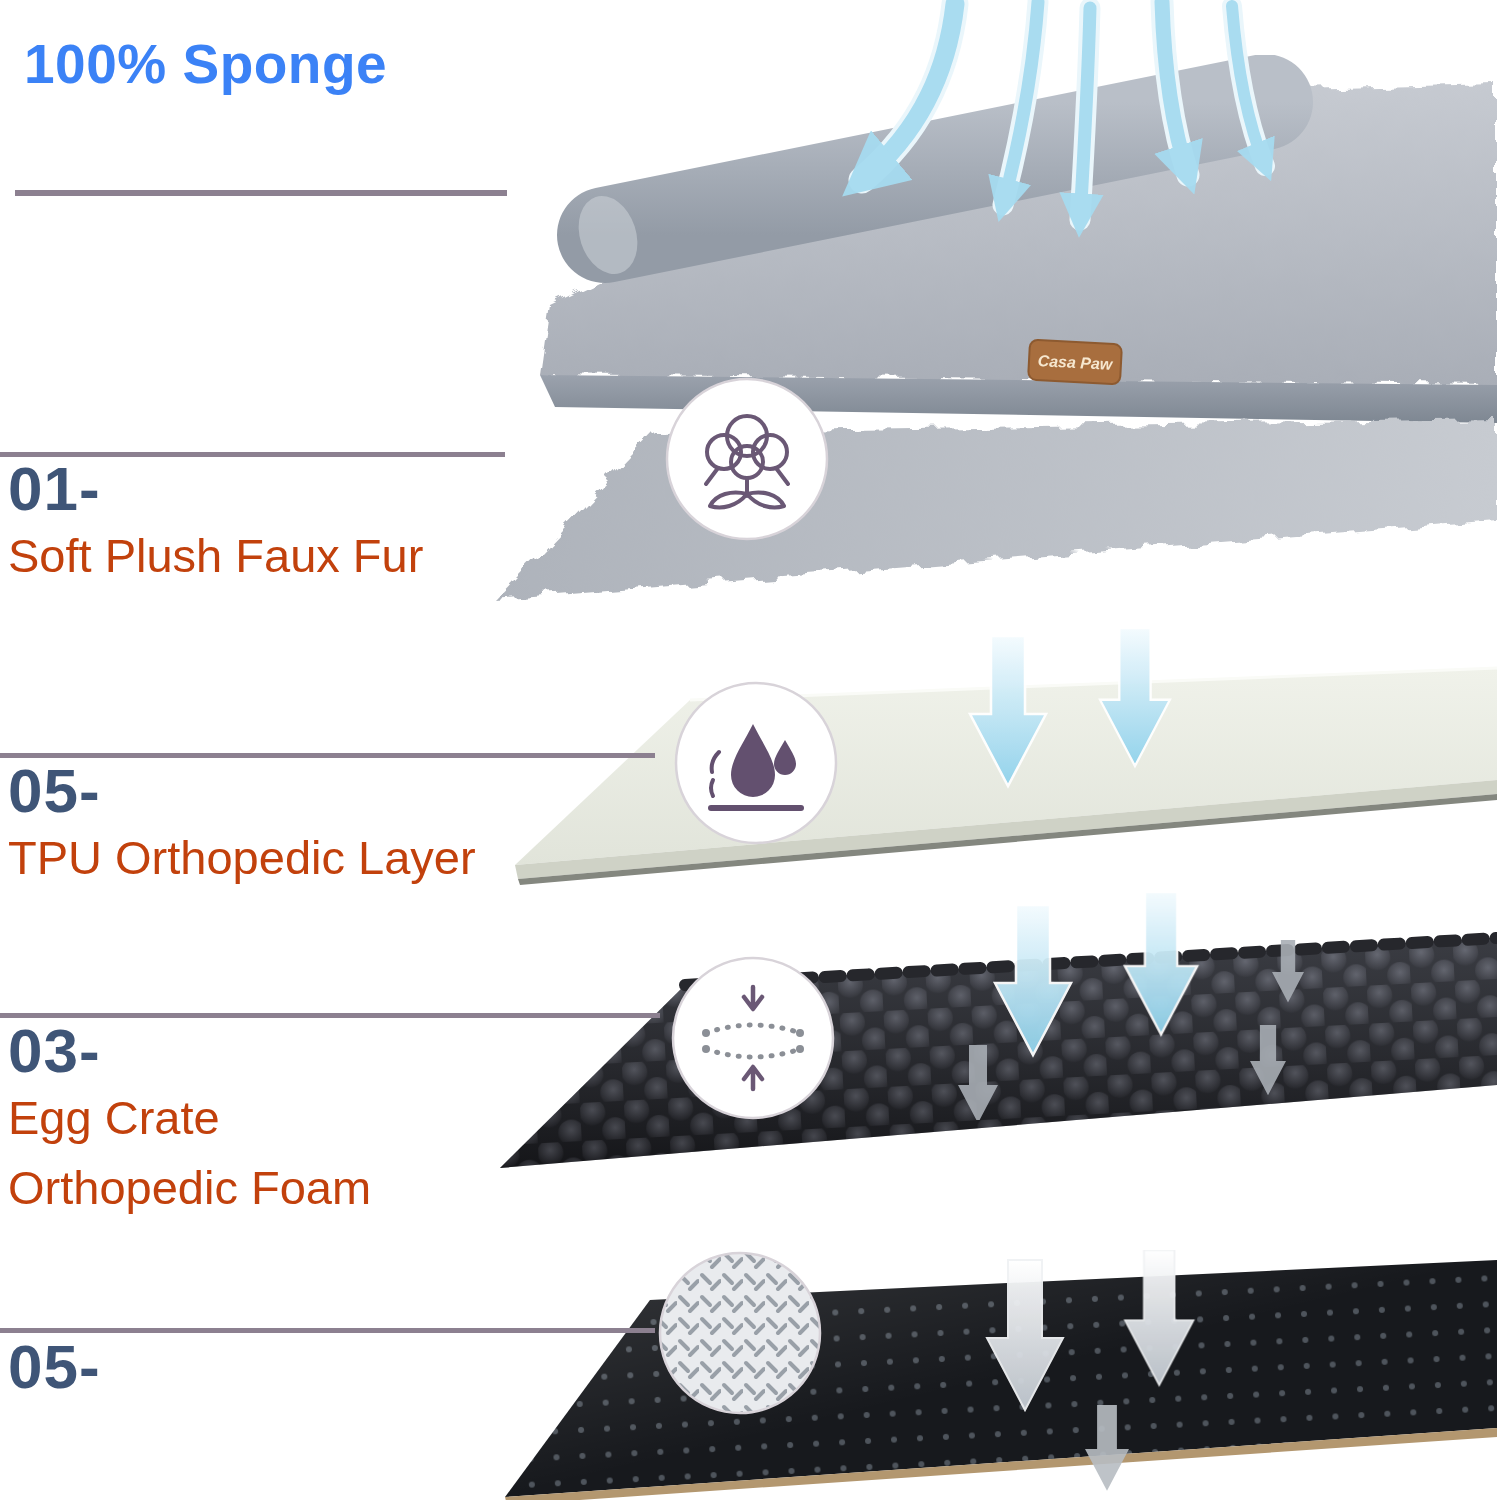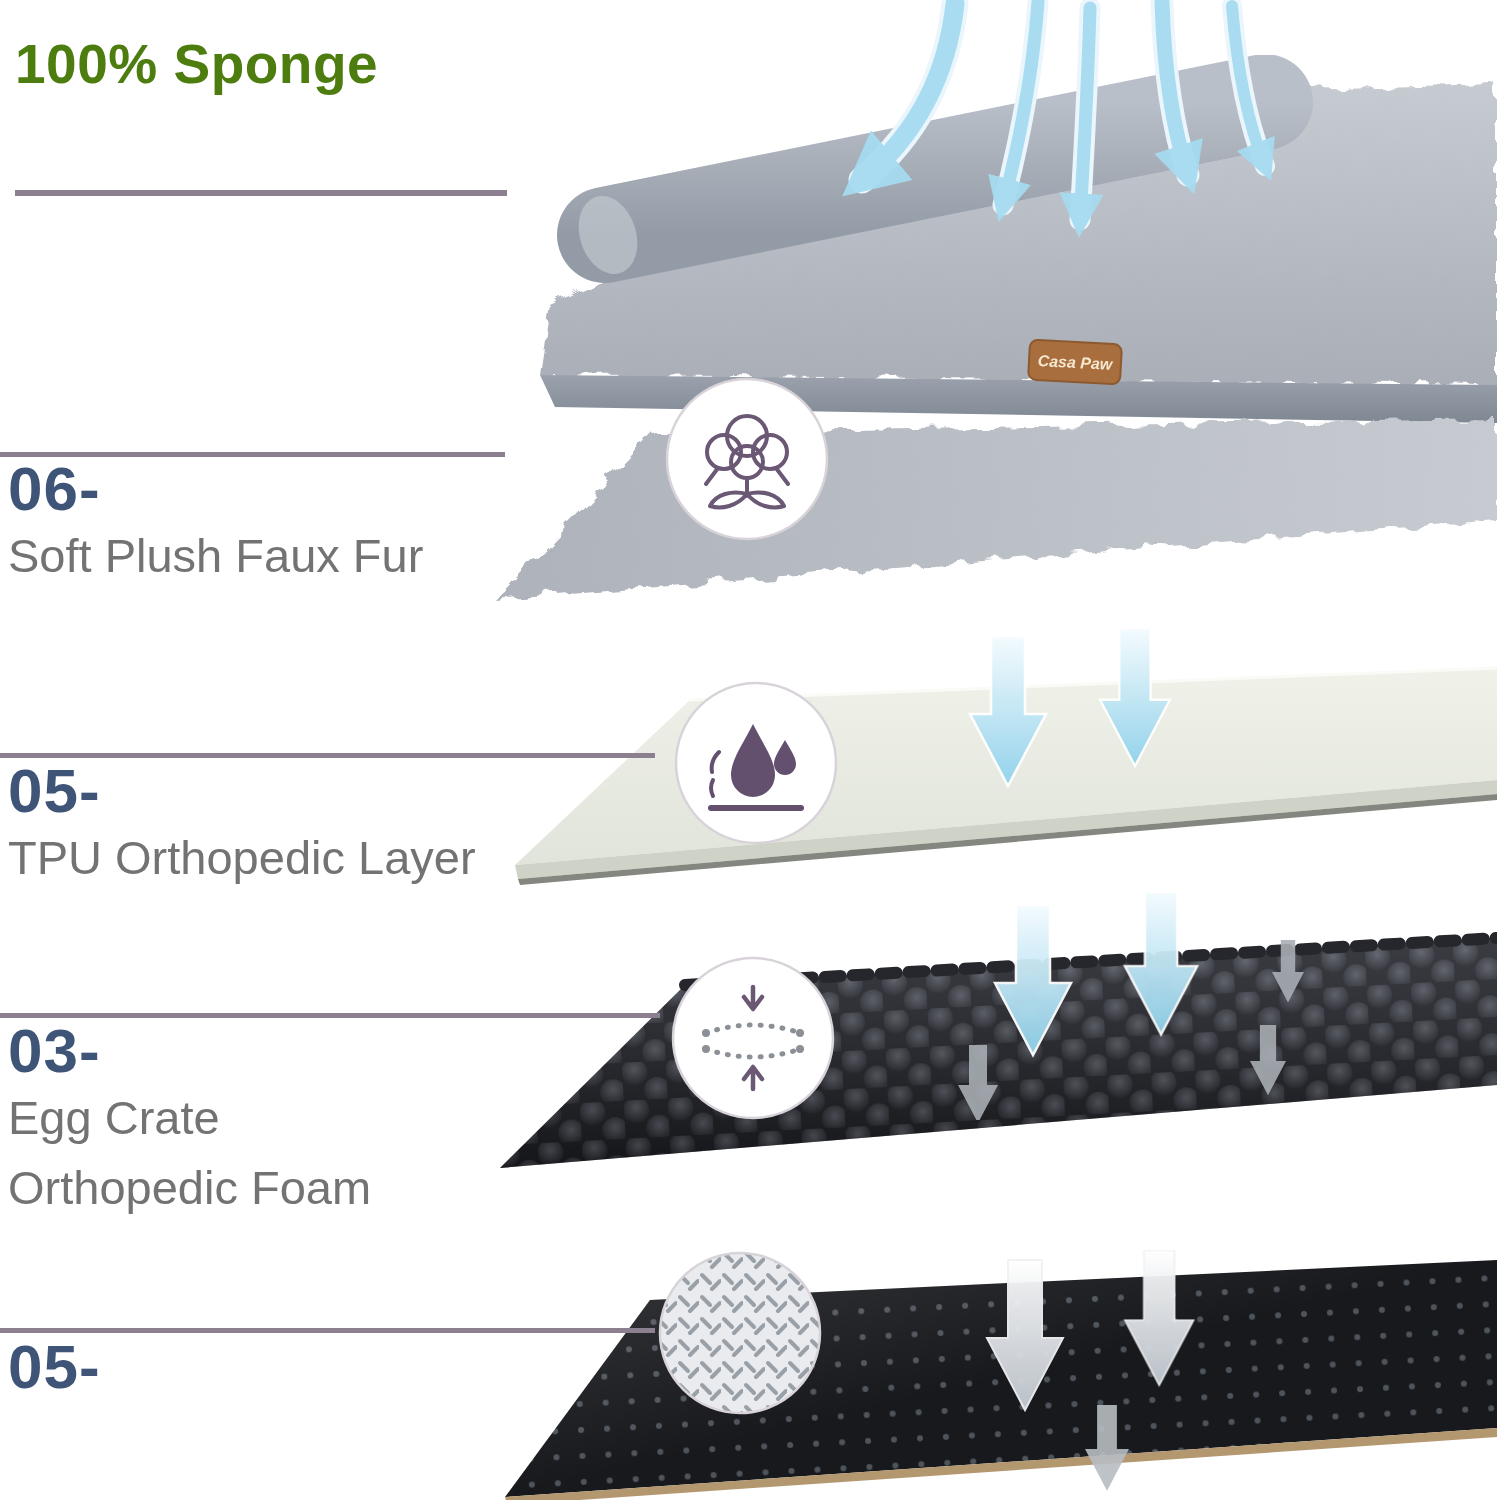--- a/index.html
+++ b/index.html
@@ -1,25 +1,25 @@
 <!DOCTYPE html>
 <html><head>
 <meta charset="utf-8">
 <style>
   html,body{margin:0;padding:0;background:#fff;}
   #canvas{position:relative;width:1497px;height:1500px;overflow:hidden;background:#ffffff;
           font-family:"Liberation Sans",sans-serif;}
   .abs{position:absolute;}
-  .title{position:absolute;left:15px;top:34px;font:700 55px/1.12 "Liberation Sans",sans-serif;
-         color:#4d7c0f;letter-spacing:.5px;}
+  .title{position:absolute;left:24px;top:34px;font:700 55px/1.12 "Liberation Sans",sans-serif;
+         color:#3b82f6;letter-spacing:.5px;}
   .title-rule{position:absolute;left:15px;top:190px;width:492px;height:6px;background:#8c8090;}
   .rule{position:absolute;left:0;height:5px;background:#8c8090;}
   .num{position:absolute;left:8px;font:700 62px/1 "Liberation Sans",sans-serif;color:#3f5577;
        letter-spacing:1px;}
-  .lbl{position:absolute;left:8px;font:400 47px/1.1 "Liberation Sans",sans-serif;color:#737373;}
+  .lbl{position:absolute;left:8px;font:400 47px/1.1 "Liberation Sans",sans-serif;color:#c2410c;}
   svg{display:block;}
 </style>
 </head>
 <body>
 
 <div id="canvas">
 
   <svg class="abs" style="left:480px;top:55px;" width="1017" height="372" viewBox="0 0 1017 372">
     <defs>
       <linearGradient id="bd-fur" x1="0" y1="0" x2="0" y2="1">
@@ -86,21 +86,21 @@
       </linearGradient>
       <filter id="l1-fuzz" x="-6%" y="-12%" width="112%" height="124%">
         <feTurbulence type="fractalNoise" baseFrequency="0.04" numOctaves="3" seed="11" result="n"></feTurbulence>
         <feDisplacementMap in="SourceGraphic" in2="n" scale="18"></feDisplacementMap>
       </filter>
     </defs>
     <path d="M175,25 L1017,12 L1017,112 L15,192 Z" fill="url(#l1-g)" filter="url(#l1-fuzz)"></path>
   </svg>
 
   <div class="rule" style="top:452px;width:505px"></div>
-  <div class="num" style="top:458px">06-</div>
+  <div class="num" style="top:458px">01-</div>
   <div class="lbl" style="top:530px">Soft Plush Faux Fur</div>
   <div class="lbl" style="top:600px"></div>
 
   <svg class="abs" style="left:662px;top:374px;" width="170" height="170" viewBox="0 0 170 170">
     <circle cx="85" cy="85" r="80" fill="#ffffff" stroke="#d8d3d9" stroke-width="2.5"></circle>
     <g stroke="#6a5875" stroke-width="4" fill="none" stroke-linecap="round" stroke-linejoin="round">
       <circle cx="85" cy="62" r="20"></circle>
       <circle cx="62" cy="78" r="17"></circle>
       <circle cx="108" cy="78" r="17"></circle>
       <circle cx="85" cy="88" r="16"></circle>

